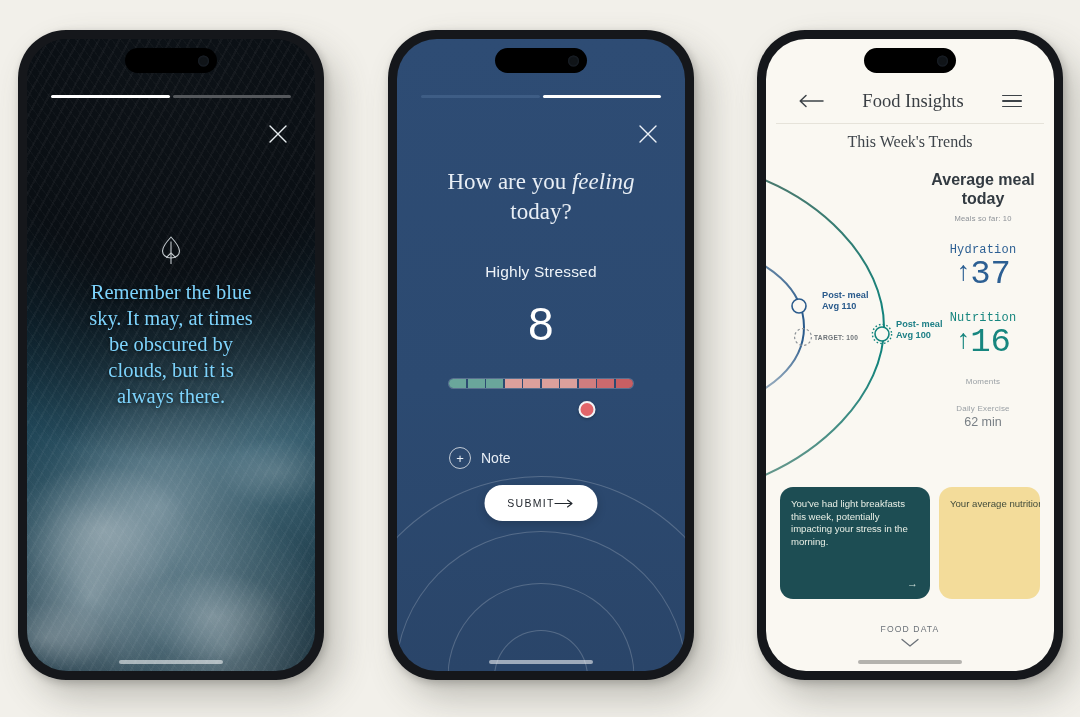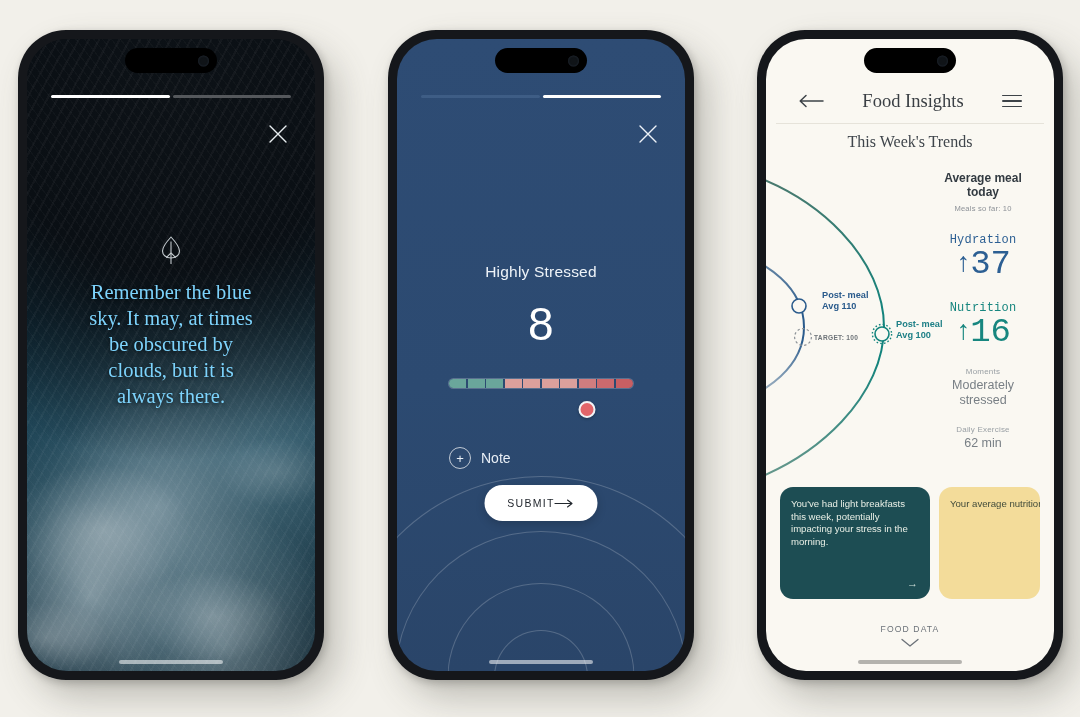--- a/index.html
+++ b/index.html
@@ -158,21 +158,21 @@
     position:absolute;font-size:9.2px;line-height:1.18;font-weight:700;z-index:16;
   }
   .pt-label.blue{color:#2a5b8c;}
   .pt-label.teal{color:#1d7f86;}
   .target-label{
     position:absolute;font-size:6.6px;letter-spacing:.3px;color:#6d7378;font-weight:700;z-index:16;
   }
   .stats{
     position:absolute;right:12px;top:132px;width:118px;z-index:16;text-align:center;
   }
-  .stat-head{font-size:12px;line-height:1.18;color:#323a41;font-weight:700;}
+  .stat-head{font-size:16px;line-height:1.18;color:#323a41;font-weight:700;}
   .stat-sub{font-size:7.6px;color:#8b9096;margin-top:5px;letter-spacing:.2px;}
   .metric{margin-top:20px;font-family:Liberation Mono, monospace;}
   .metric .name{font-size:12px;letter-spacing:.2px;}
   .metric .val{font-size:34px;line-height:1;font-weight:400;display:flex;align-items:center;justify-content:center;}
   .metric .val .arrow{font-size:27px;margin-right:-1px;}
   .metric.hydration .name,.metric.hydration .val{color:#2c5f93;}
   .metric.nutrition .name,.metric.nutrition .val{color:#17867f;}
   .sub-block{margin-top:18px;}
   .sub-block .k{font-size:8px;color:#9aa0a5;letter-spacing:.2px;}
   .sub-block .v{font-size:12.5px;color:#787f85;line-height:1.16;margin-top:2px;}
@@ -247,20 +247,24 @@
         <div class="seg" style="background:#3e5d85;"></div>
         <div class="seg" style="background:#ffffff;"></div>
       </div>
 
       <div class="close-btn">
         <svg viewBox="0 0 26 26">
           <path d="M5 5 L21 21 M21 5 L5 21" stroke="#eef3f8" stroke-width="1.4" fill="none" stroke-linecap="round"></path>
         </svg>
       </div>
 
+      <div class="q-title">
+        <span>How are you </span><em>feeling</em><br>
+        <span>today?</span>
+      </div>
 
       <div class="mood-label">Highly Stressed</div>
       <div class="mood-value">8</div>
 
       <div class="slider">
         <div class="track" id="slider-track">
             <div class="tick" style="background: rgb(106, 166, 155);"></div>
             <div class="tick" style="background: rgb(106, 166, 155);"></div>
             <div class="tick" style="background: rgb(106, 166, 155);"></div>
             <div class="tick" style="background: rgb(219, 160, 156);"></div>
@@ -368,24 +372,20 @@
         <div class="metric nutrition">
           <div class="name">Nutrition</div>
           <div class="val">
             <span class="arrow">↑</span>
               <span>16</span>
           </div>
         </div>
 
         <div class="sub-block">
           <div class="k">Moments</div>
-          <div class="v">
-            <span>Moderately</span><br>
-            <span>stressed</span>
-          </div>
         </div>
 
         <div class="sub-block">
           <div class="k">Daily Exercise</div>
           <div class="v">62 min</div>
         </div>
       </div>
 
       <div class="cards">
         <div class="card teal">

